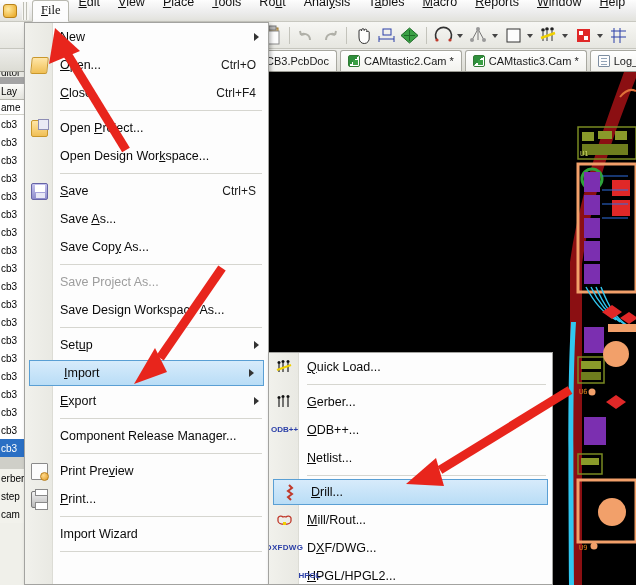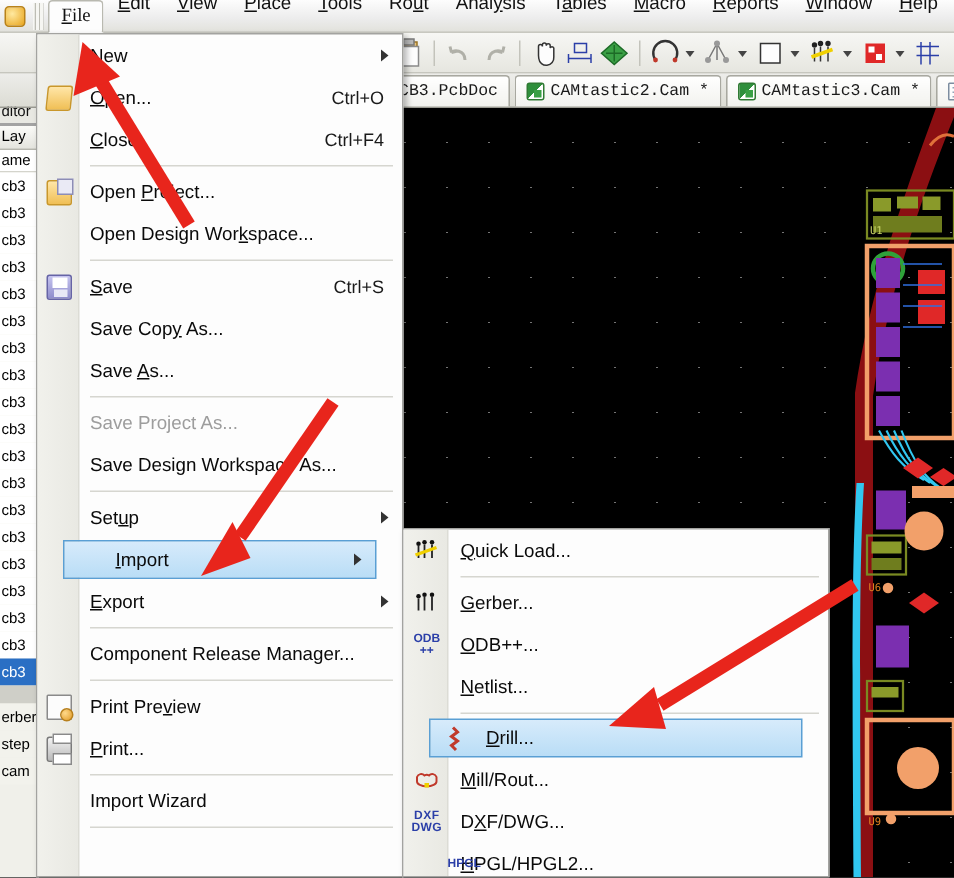--- a/index.html
+++ b/index.html
@@ -69,21 +69,21 @@
     position: absolute; left: 0; top: 49px; width: 636px; height: 23px;
     background: linear-gradient(#ededea, #dcdcd4);
     border-bottom: 1px solid #9a9a92;
   }
   #tabbar .tabs { position: absolute; left: 258px; top: 1px; display: flex; gap: 3px; }
   .tab {
     height: 21px; display: flex; align-items: center; gap: 4px;
     padding: 0 7px; font-size: 11px; color: #1a1a1a;
     background: linear-gradient(#ffffff, #f2f2ee);
     border: 1px solid #a8a8a0; border-bottom: none;
-    border-radius: 3px 3px 0 0; white-space: nowrap; font-family: Liberation Mono, monospace;
+    border-radius: 3px 3px 0 0; white-space: nowrap;
   }
   .tabicon { width: 12px; height: 12px; flex: none; position: relative; }
   .ic-cam { background:
       linear-gradient(135deg,#2f8f3c 0 50%, transparent 50%) ,
       #ffffff;
     border: 1px solid #2f7a33; border-radius: 2px; }
   .ic-cam::after{content:"";position:absolute;right:1px;bottom:1px;width:5px;height:5px;background:#3aa045;}
   .ic-doc { background: #fdfdfd; border: 1px solid #7d8da0; border-radius: 1px; }
   .ic-doc::after{content:"";position:absolute;left:2px;top:2px;right:2px;height:1px;
     background: #93a4b8; box-shadow: 0 3px 0 #93a4b8, 0 6px 0 #93a4b8;}
@@ -103,21 +103,21 @@
     background: linear-gradient(#b9b7e4,#8e8ccb); border:1px solid #6664a6; border-radius:2px;
   }
   #leftpanel .lp-save::after{content:"";position:absolute;left:3px;top:1px;width:9px;height:6px;background:#fff;}
   #leftpanel .lp-tabrow{
     height: 17px; background: #2a6fc4; color: #fff; font-size: 10px;
     display:flex; align-items:center; padding-left:2px; overflow:hidden; white-space:nowrap;
   }
   #leftpanel .lp-tabrow2{
     height: 17px; background: #e8e8e2; color:#111; font-size:10px;
     display:flex; align-items:center; padding-left:1px; overflow:hidden; white-space:nowrap;
-    border-bottom:2px solid #a3a3a3;
+    border-bottom:7px solid #a3a3a3;
   }
   #leftpanel .lp-colhdr{
     height: 16px; background: linear-gradient(#fbfbf8,#e4e4de);
     border-bottom:1px solid #b6b6ae; font-size:10px; padding-left:1px;
     display:flex;align-items:center; overflow:hidden; white-space:nowrap;
   }
   #leftpanel .lp-colhdr2{
     height: 15px; background: #ffffff; border-bottom:1px solid #d4d4cc;
     font-size:10px; padding-left:1px; display:flex;align-items:center;
     overflow:hidden; white-space:nowrap;
@@ -154,21 +154,21 @@
     background: linear-gradient(90deg,#f1f1ec,#e9e9e3);
     border-right:1px solid #dcdcd5;
   }
   .mrow{
     position:relative; height:28px; display:flex; align-items:center;
     padding-left:35px; font-size:12.5px; color:#0a0a0a; cursor:default;
   }
   .mrow.dim { color:#9d9d9d; }
   .mrow.hi{
     background: linear-gradient(#d7ebfb,#b9ddf6);
-    border:1px solid #5a9fd4; height:26px; margin:1px 17px;
+    border:1px solid #5a9fd4; height:26px; margin:1px 4px;
     padding-left:34px;
   }
   .mrow .acc{ position:absolute; right:12px; font-size:12px; color:#1a1a1a; }
   .mrow .arrow{
     position:absolute; right:9px; width:0;height:0;
     border-top:4px solid transparent;border-bottom:4px solid transparent;
     border-left:5px solid #333;
   }
   .msep{ height:1px; background:#d6d6d0; margin:3px 6px 3px 35px; }
   .mrow .gicon{ position:absolute; left:6px; width:17px; height:17px; }
@@ -213,21 +213,21 @@
   }
   #importmenu .gutter{
     position:absolute; left:0; top:0; bottom:0; width:30px;
     background: linear-gradient(90deg,#f1f1ec,#e9e9e3);
     border-right:1px solid #dcdcd5;
   }
   #importmenu .mrow{ padding-left:38px; }
   #importmenu .mrow.hi{ padding-left:37px; }
   #importmenu .msep{ margin-left:38px; }
   #importmenu .gicon{ left:6px; width:19px; height:19px; font-size:8px;
-    display:flex; flex-direction:column; align-items:center; justify-content:center;
+    display:flex; align-items:center; justify-content:center;
     line-height:8px; font-weight:bold; font-family:"Liberation Sans", sans-serif; }
   .ic-quickload, .ic-gerber { color:#111; }
   .ic-odb { color:#2b3fa8; }
   .ic-drill { color:#c0392b; }
   .ic-mill { color:#c0392b; }
   .ic-dxf { color:#2b3fa8; letter-spacing:.3px; }
   .ic-hpgl { color:#2b3fa8;margin-left:25px; }
 
   
   #arrows{ position:absolute; inset:0; z-index:90; pointer-events:none; }
@@ -487,24 +487,24 @@
         <div class="mrow">
           <span>Open Design Wor<u>k</u>space...</span>
         </div>
         <div class="msep"></div>
         <div class="mrow">
           <span class="gicon ic-floppy"></span>
           <span><u>S</u>ave</span>
           <span class="acc">Ctrl+S</span>
         </div>
         <div class="mrow">
+          <span>Save <u>A</u>s...</span>
+        </div>
+        <div class="mrow">
           <span>Save Cop<u>y</u> As...</span>
-        </div>
-        <div class="mrow">
-          <span>Save <u>A</u>s...</span>
         </div>
         <div class="msep"></div>
         <div class="mrow dim">
           <span>Save Project As...</span>
         </div>
         <div class="mrow">
           <span>Save Design Workspace As...</span>
         </div>
         <div class="msep"></div>
         <div class="mrow">

